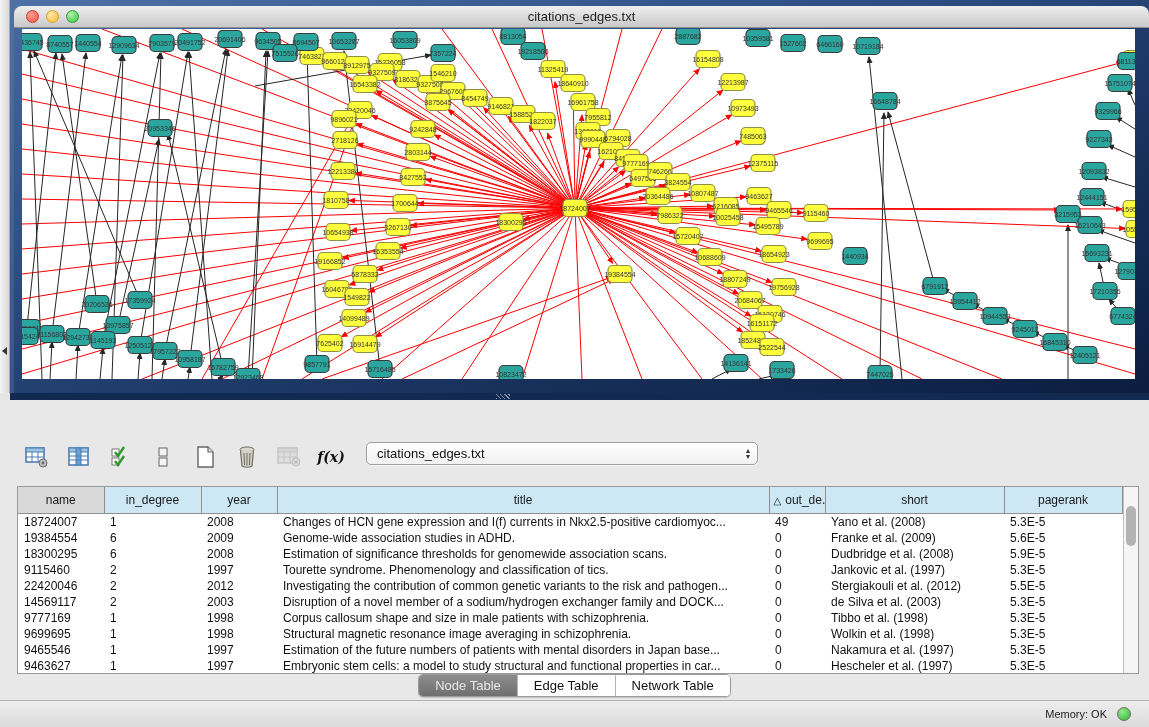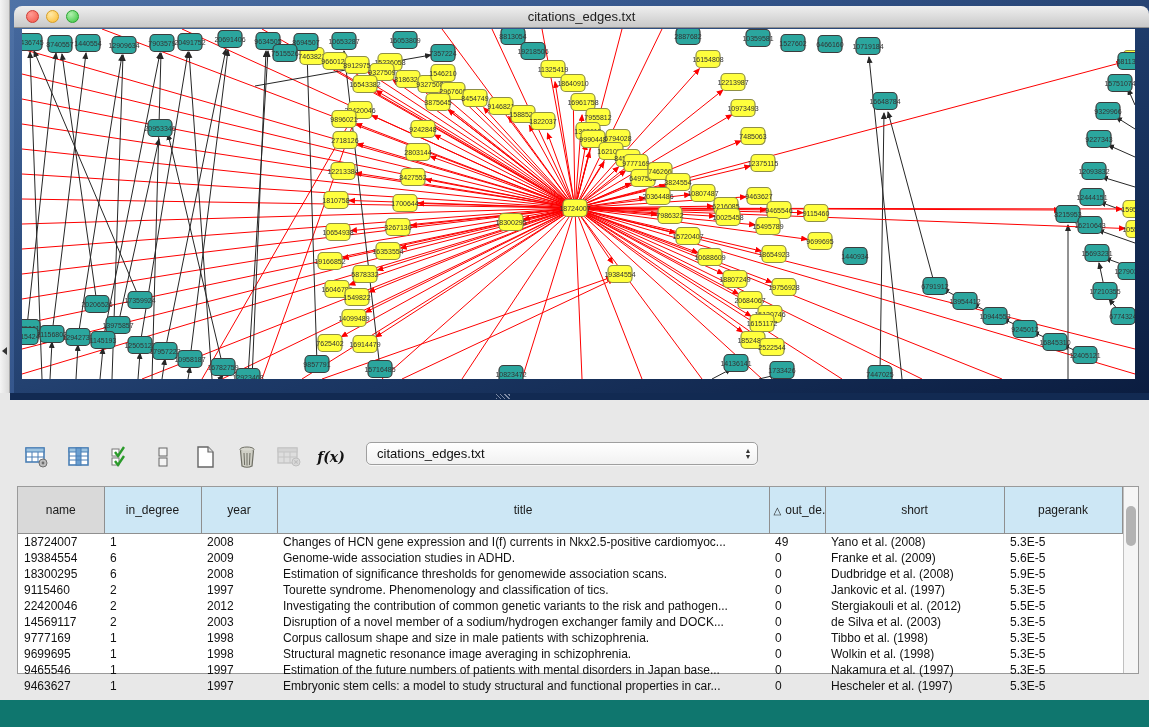--- a/index.html
+++ b/index.html
@@ -1,16 +1,16 @@
 <!DOCTYPE html>
 <html><head>
 <meta charset="utf-8">
 <style>
   html,body{margin:0;padding:0;}
-  .screen{position:relative;width:1149px;height:727px;overflow:hidden;background:#0f766e;
+  .screen{position:relative;width:1149px;height:727px;overflow:hidden;background:#4d7c0f;
           font-family:"Liberation Sans",sans-serif;-webkit-font-smoothing:antialiased;}
 
   
   .graph-region{position:absolute;left:0;top:0;width:1149px;height:393px;}
   .left-strip{position:absolute;left:0;top:0;width:10px;height:393px;
               background:linear-gradient(90deg,#f4f4f4,#dadada);border-right:1px solid #a8a8a8;box-sizing:border-box;}
   .collapse-arrow{position:absolute;left:2px;top:347px;width:0;height:0;
                   border-top:4px solid transparent;border-bottom:4px solid transparent;border-right:5px solid #333;}
   .desktop{position:absolute;left:10px;top:0;right:0;height:393px;
            background:linear-gradient(150deg,#4f72a6 0%,#33548a 40%,#12294f 100%);}
@@ -48,21 +48,21 @@
   .combo{margin-left:8px;width:392px;height:23px;border:1px solid #9f9f9f;border-radius:5px;
          background:linear-gradient(#ffffff,#f1f1f1);display:flex;align-items:center;box-sizing:border-box;
          box-shadow:0 1px 0 rgba(255,255,255,.7);}
   .combo-text{flex:1;padding-left:10px;font-size:13px;color:#111;}
   .combo-arrows{width:18px;display:flex;flex-direction:column;align-items:center;line-height:6px;font-size:7px;color:#333;}
 
   .table-wrap{position:absolute;left:17px;top:86px;width:1122px;height:188px;background:#ffffff;
               border:1px solid #9a9a9a;box-sizing:border-box;display:flex;}
   table.node-table{border-collapse:collapse;table-layout:fixed;width:1104px;font-size:12px;color:#111;}
   table.node-table th{height:20px;background:#cde7f5;border-right:1px solid #8f8f8f;border-bottom:1px solid #8f8f8f;
-       font-weight:normal;font-size:12px;color:#1a1a1a;text-align:center;overflow:hidden;white-space:nowrap;padding:16px 3px;box-sizing:border-box;}
+       font-weight:normal;font-size:12px;color:#1a1a1a;text-align:center;overflow:hidden;white-space:nowrap;padding:6px 3px;box-sizing:border-box;}
   table.node-table th.gray{background:#d9d9d9;}
   table.node-table th.sorted{text-align:left;padding-left:4px;}
   .sort-tri{display:inline-block;margin-right:4px;font-size:10px;color:#222;}
   table.node-table td{height:16px;padding:0 0 0 6px;white-space:nowrap;overflow:hidden;box-sizing:border-box;}
   td.c-name{padding-left:6px;}
   td.c-year{padding-left:8px;}
   td.c-title{padding-left:6px;}
   td.c-out{padding-left:4px;}
   td.c-short{padding-left:24px;}
   td.c-pager{padding-left:6px;}
@@ -1030,15 +1030,26 @@
               <td class="c-short">Hescheler et al. (1997)</td>
               <td class="c-pager">5.3E-5</td>
             </tr>
           </tbody>
       </table>
       <div class="vscroll">
         <div class="vthumb"></div>
       </div>
     </div>
 
+    <div class="tabs-row">
+      <div class="seg" id="seg-tabs">
+          <button class="active">Node Table</button>
+          <button>Edge Table</button>
+          <button>Network Table</button>
+        </div>
+    </div>
   </div>
 
+  <div class="status-bar">
+    <span class="memory-label">Memory: OK</span>
+    <span class="memory-dot"></span>
+  </div>
 </div>
 
 </body></html>

